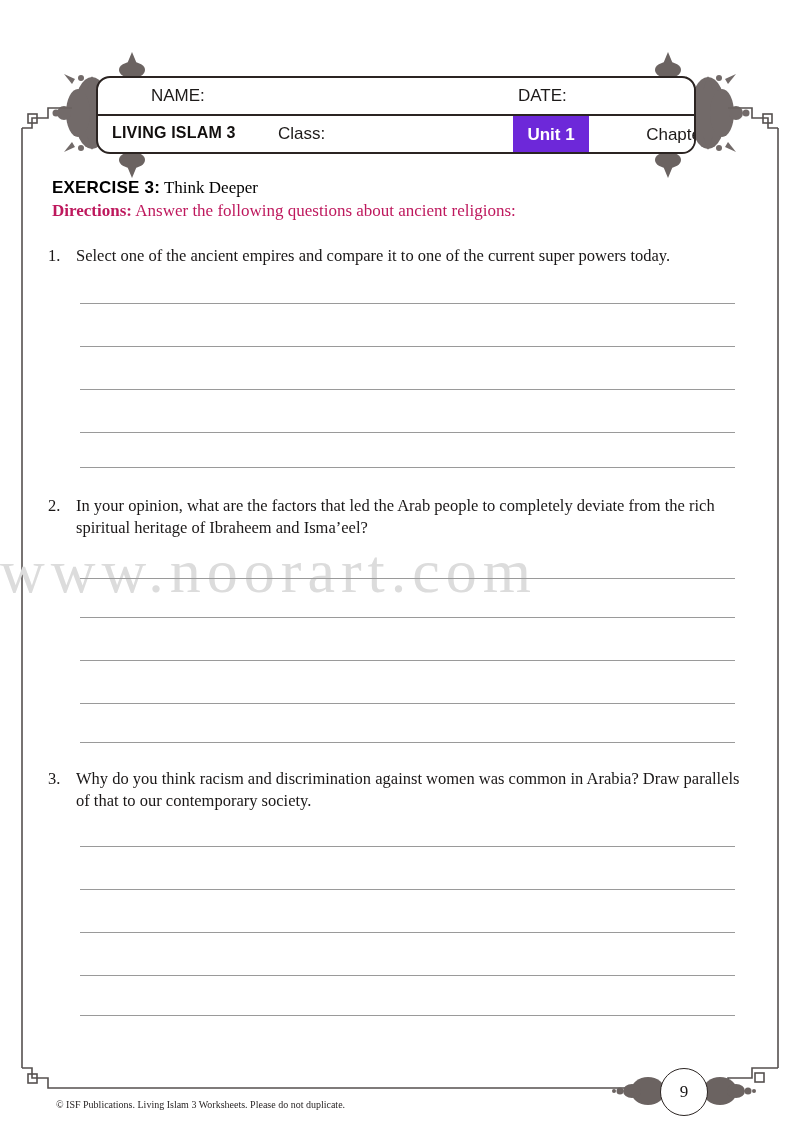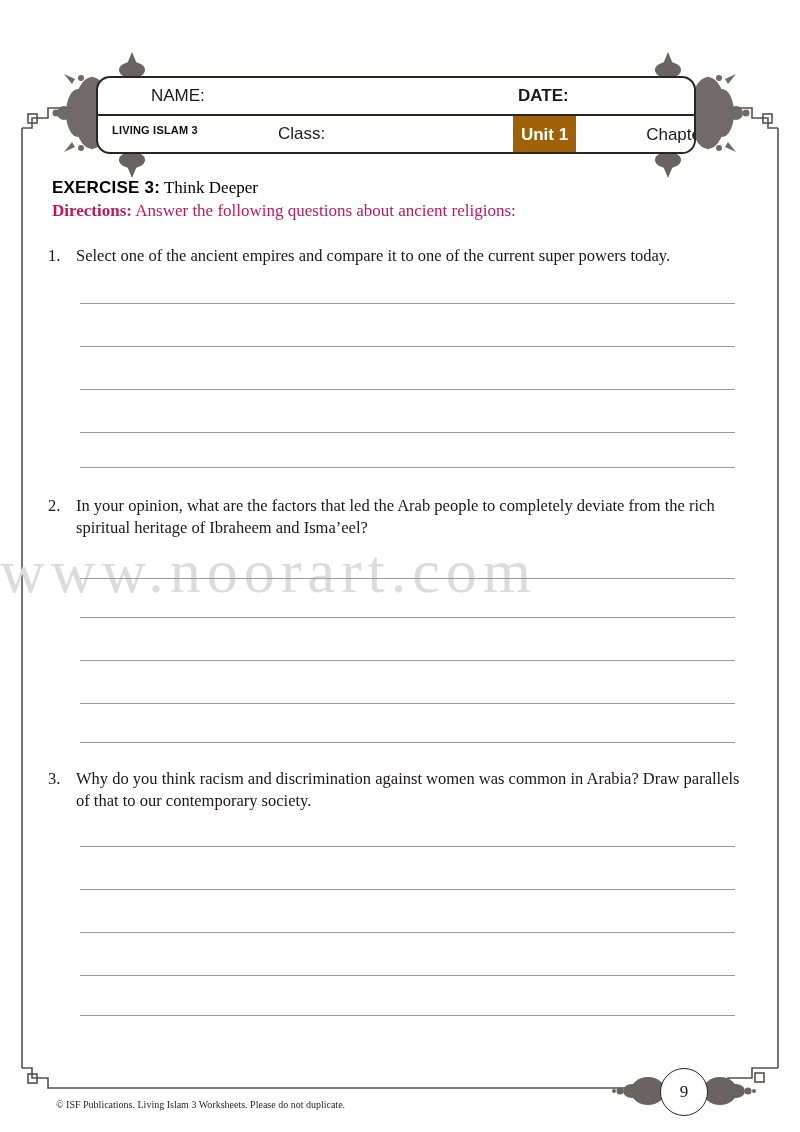--- a/index.html
+++ b/index.html
@@ -74,47 +74,46 @@
     color: #1d1a19;
     margin-left: 39px;
   }
   .date-label {
     position: absolute;
     left: 420px;
     top: 8px;
     font-family: "Liberation Sans", sans-serif;
     font-size: 17px;
     color: #1d1a19;
-    font-weight: bold;
   }
   .book-title {
     position: absolute;
     left: 14px;
     top: 8px;
     font-family: "Liberation Sans", sans-serif;
     font-weight: bold;
-    font-size: 11px;
+    font-size: 16px;
     letter-spacing: 0.2px;
     color: #120f0e;
   }
   .class-label {
     position: absolute;
     left: 180px;
     top: 8px;
     font-family: "Liberation Sans", sans-serif;
     font-size: 17px;
     color: #1d1a19;
   }
   .unit-badge {
     position: absolute;
     left: 415px;
     top: 0;
-    width: 63px;
+    width: 76px;
     height: 37px;
-    background: #a16207;
+    background: #6d28d9;
     color: #ffffff;
     font-family: "Liberation Sans", sans-serif;
     font-weight: bold;
     font-size: 17px;
     display: flex;
     align-items: center;
     justify-content: center;
   }
   .chapter-cell {
     position: absolute;

